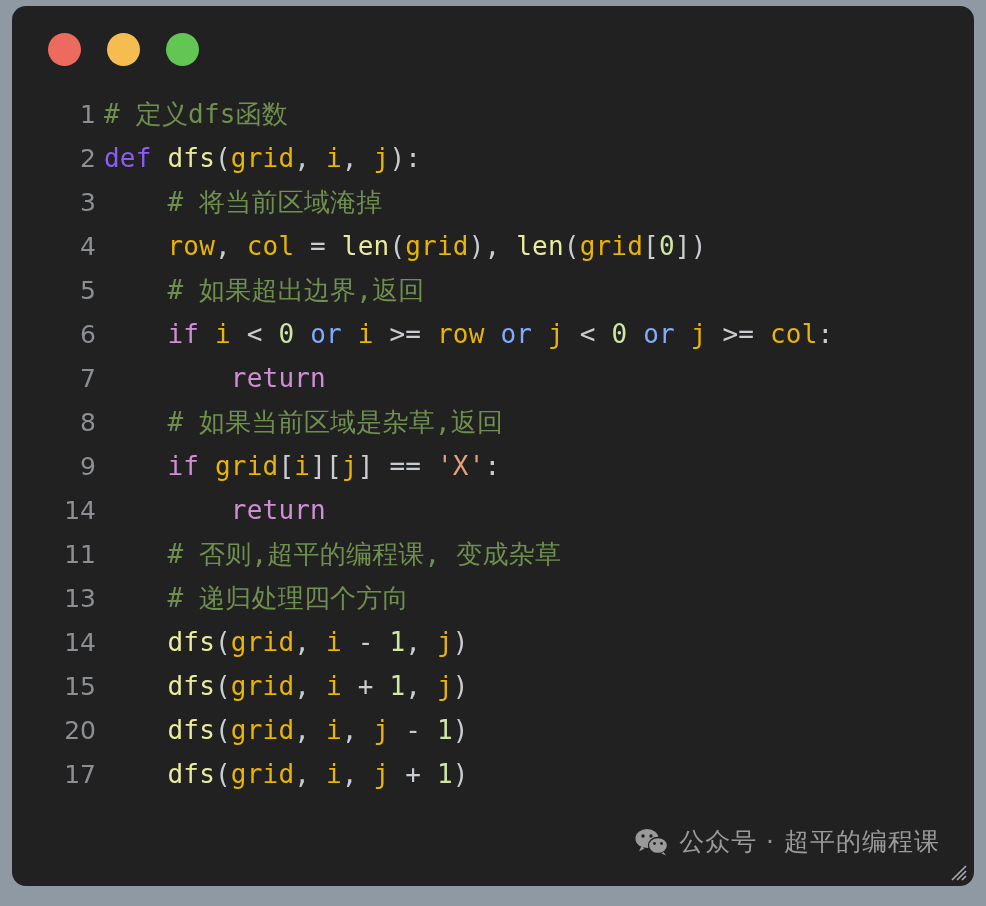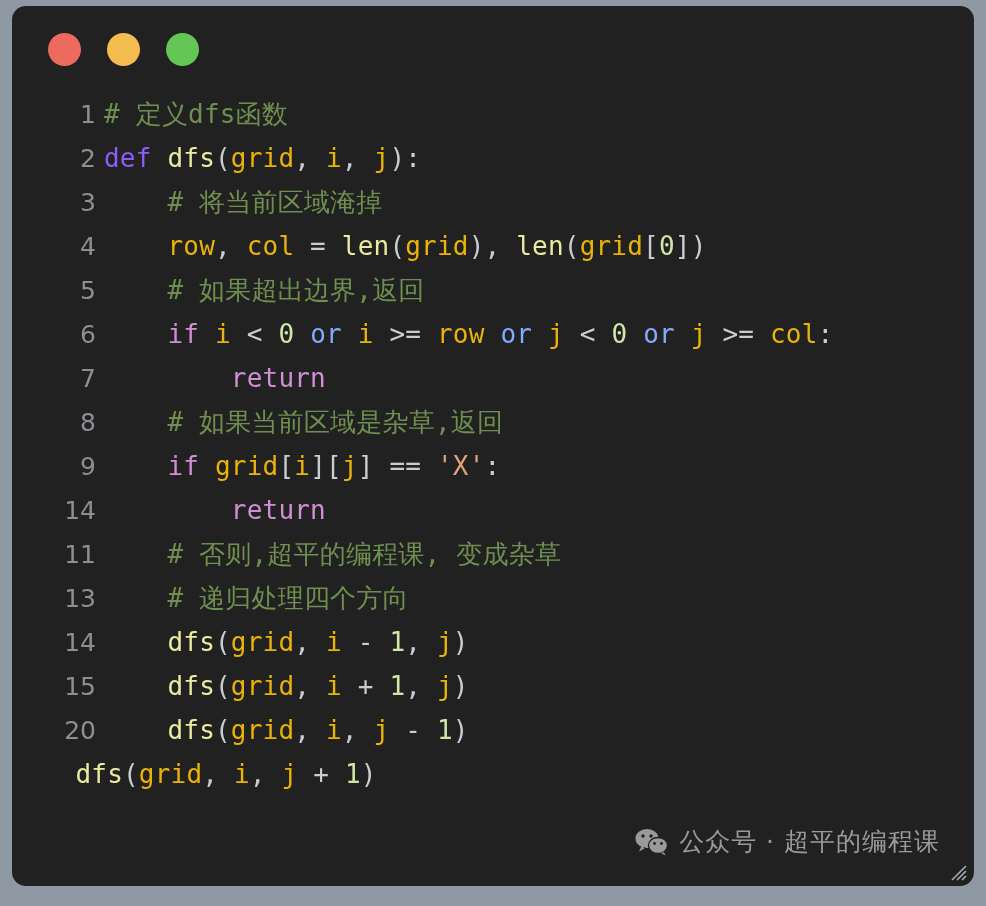--- a/index.html
+++ b/index.html
@@ -187,20 +187,21 @@
       </div>
       <div class="code-line">
         <span class="lineno">15</span>
         <span class="code-text"><span class="t-plain">    </span><span class="t-fn">dfs</span><span class="t-punct">(</span><span class="t-var">grid</span><span class="t-punct">, </span><span class="t-var">i</span><span class="t-punct"> + </span><span class="t-num">1</span><span class="t-punct">, </span><span class="t-var">j</span><span class="t-punct">)</span></span>
       </div>
       <div class="code-line">
         <span class="lineno">20</span>
         <span class="code-text"><span class="t-plain">    </span><span class="t-fn">dfs</span><span class="t-punct">(</span><span class="t-var">grid</span><span class="t-punct">, </span><span class="t-var">i</span><span class="t-punct">, </span><span class="t-var">j</span><span class="t-punct"> - </span><span class="t-num">1</span><span class="t-punct">)</span></span>
       </div>
       <div class="code-line">
+        <span class="lineno">17</span>
         <span class="code-text"><span class="t-plain">    </span><span class="t-fn">dfs</span><span class="t-punct">(</span><span class="t-var">grid</span><span class="t-punct">, </span><span class="t-var">i</span><span class="t-punct">, </span><span class="t-var">j</span><span class="t-punct"> + </span><span class="t-num">1</span><span class="t-punct">)</span></span>
       </div>
     </div>
 
   <div class="watermark" style="color: rgb(154, 154, 154);">
     <svg class="wechat-icon" viewBox="0 0 34 28">
       <ellipse cx="12" cy="10.5" rx="11.5" ry="9.5" fill="#9a9a9a"></ellipse>
       <path d="M6.5 18 L4 23.5 L9.5 20.5 Z" fill="#9a9a9a"></path>
       <circle cx="8" cy="8" r="1.7" fill="#212121"></circle>
       <circle cx="16" cy="8" r="1.7" fill="#212121"></circle>

